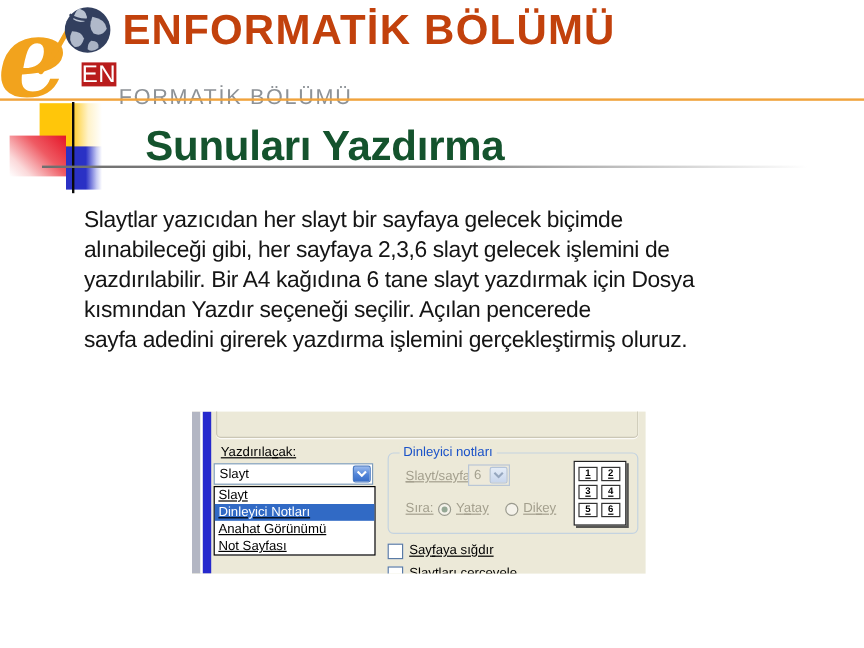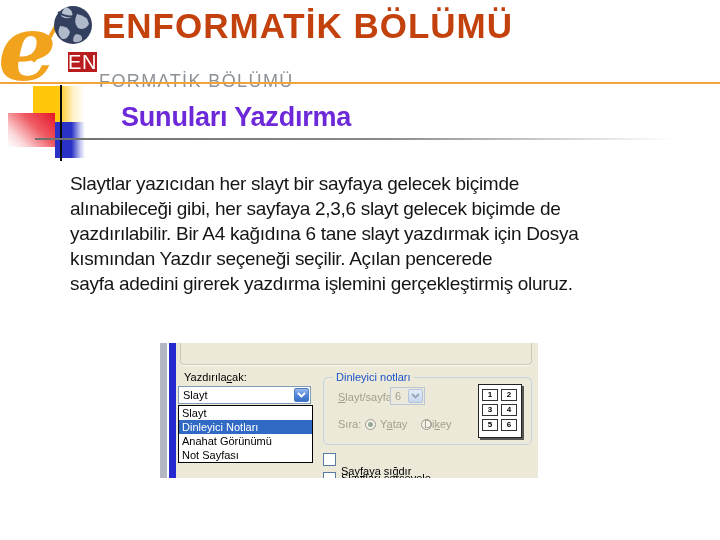--- a/index.html
+++ b/index.html
@@ -22,31 +22,31 @@
   
   .dec-yellow{left:33px;top:86px;width:52px;height:37px;
     background:linear-gradient(90deg,#ffc60a 0%,#ffc60a 48%,rgba(255,214,80,.3) 78%,rgba(255,255,255,0) 100%);}
   .dec-red{left:8px;top:113px;width:47px;height:34px;
     background:linear-gradient(225deg,#e51527 0%,#ef5a63 40%,#fbd9da 78%,#fff 100%);}
   .dec-blue{left:55px;top:122px;width:30px;height:36px;
     background:linear-gradient(90deg,#2a31c5 0%,#2a31c5 55%,rgba(90,100,220,.35) 85%,rgba(255,255,255,0) 100%);}
   .dec-vline{left:60px;top:85px;width:2px;height:76px;background:#0a0a0a;z-index:3;}
   .title-underline{left:35px;top:138px;width:638px;height:2px;z-index:3;
     background:linear-gradient(90deg,#6f6f6f 0%,#8a8a8a 55%,rgba(160,160,160,0) 100%);}
-  .page-title{left:121px;top:102px;font-size:27px;font-weight:bold;color:#6d28d9;letter-spacing:-.2px;white-space:nowrap;z-index:4;}
+  .page-title{left:121px;top:102px;font-size:35px;font-weight:bold;color:#14532d;letter-spacing:-.2px;white-space:nowrap;z-index:4;}
 
   
   .body-text{left:70px;top:172px;width:600px;font-size:19px;line-height:24.9px;
              color:#151515;letter-spacing:-.3px;}
   .body-text div{white-space:nowrap;}
 
   
   .shot{left:160px;top:343px;width:378px;height:135px;background:#ece9d8;overflow:hidden;
         font-size:11px;color:#000;}
-  .shot .abs{position:absolute;}
+  .shot .abs{position:absolute;text-decoration:underline;}
   .strip-gray{left:0;top:0;width:7px;height:135px;background:#b3b6c3;}
   .strip-white{left:7px;top:0;width:2px;height:135px;background:#fff;}
   .strip-blue{left:9px;top:0;width:7px;height:135px;background:#2629cd;}
   .top-group-edge{left:20px;top:-6px;width:350px;height:27px;border:1px solid #cbc7b6;border-top:none;
                   border-radius:0 0 4px 4px;box-shadow:0 1px 0 #fbfaf6;}
   .lbl{white-space:nowrap;}
   .ak{text-decoration:underline;}
   .gray-lbl{color:#a39f8d;}
 
   .combo{left:18px;top:43px;width:133px;height:18px;background:#fff;border:1px solid #7f9db9;box-sizing:border-box;}
@@ -101,21 +101,21 @@
 
   <div class="abs dec-yellow"></div>
   <div class="abs dec-red"></div>
   <div class="abs dec-blue"></div>
   <div class="abs dec-vline"></div>
   <div class="abs title-underline"></div>
   <div class="abs page-title">Sunuları Yazdırma</div>
 
   <div class="abs body-text">
     <div>Slaytlar yazıcıdan her slayt bir sayfaya gelecek biçimde</div>
-    <div>alınabileceği gibi, her sayfaya 2,3,6 slayt gelecek biçimde de</div>
+    <div>alınabileceği gibi, her sayfaya 2,3,6 slayt gelecek işlemini de</div>
     <div>yazdırılabilir. Bir A4 kağıdına 6 tane slayt yazdırmak için Dosya</div>
     <div>kısmından Yazdır seçeneği seçilir. Açılan pencerede</div>
     <div>sayfa adedini girerek yazdırma işlemini gerçekleştirmiş oluruz.</div>
   </div>
 
   <div class="abs shot">
     <div class="abs strip-gray"></div>
     <div class="abs strip-white"></div>
     <div class="abs strip-blue"></div>
     <div class="abs top-group-edge"></div>
@@ -153,32 +153,32 @@
       </div>
 
       <div class="abs lbl gray-lbl" style="left:14px;top:40px;">Sıra:</div>
 
       <div class="abs radio" style="left:41px;top:41px;">
           <span class="dot"></span>
         </div>
       <div class="abs lbl gray-lbl" style="left:56px;top:40px;"><span>Y</span><span class="ak">a</span><span>tay</span></div>
 
       <div class="abs radio" style="left:97px;top:41px;"></div>
-      <div class="abs lbl gray-lbl" style="left:100px;top:40px;"><span>Di</span><span class="ak">k</span><span>ey</span></div>
+      <div class="abs lbl gray-lbl" style="left:112px;top:40px;"><span>Di</span><span class="ak">k</span><span>ey</span></div>
 
       <div class="abs preview">
         <span class="pcell">1</span>
         <span class="pcell">2</span>
         <span class="pcell">3</span>
         <span class="pcell">4</span>
         <span class="pcell">5</span>
         <span class="pcell">6</span>
       </div>
     </div>
 
     <div class="abs checkbox" style="left:163px;top:110px;"></div>
-    <div class="abs lbl" style="left:181px;top:122px;"><span>Say</span><span class="ak">f</span><span>aya sığdır</span></div>
+    <div class="abs lbl" style="left:181px;top:110px;"><span>Say</span><span class="ak">f</span><span>aya sığdır</span></div>
 
     <div class="abs checkbox" style="left:163px;top:129px;"></div>
     <div class="abs lbl" style="left:181px;top:129px;">Slaytları çerçevele</div>
   </div>
 
 </div>
 
 </body></html>

